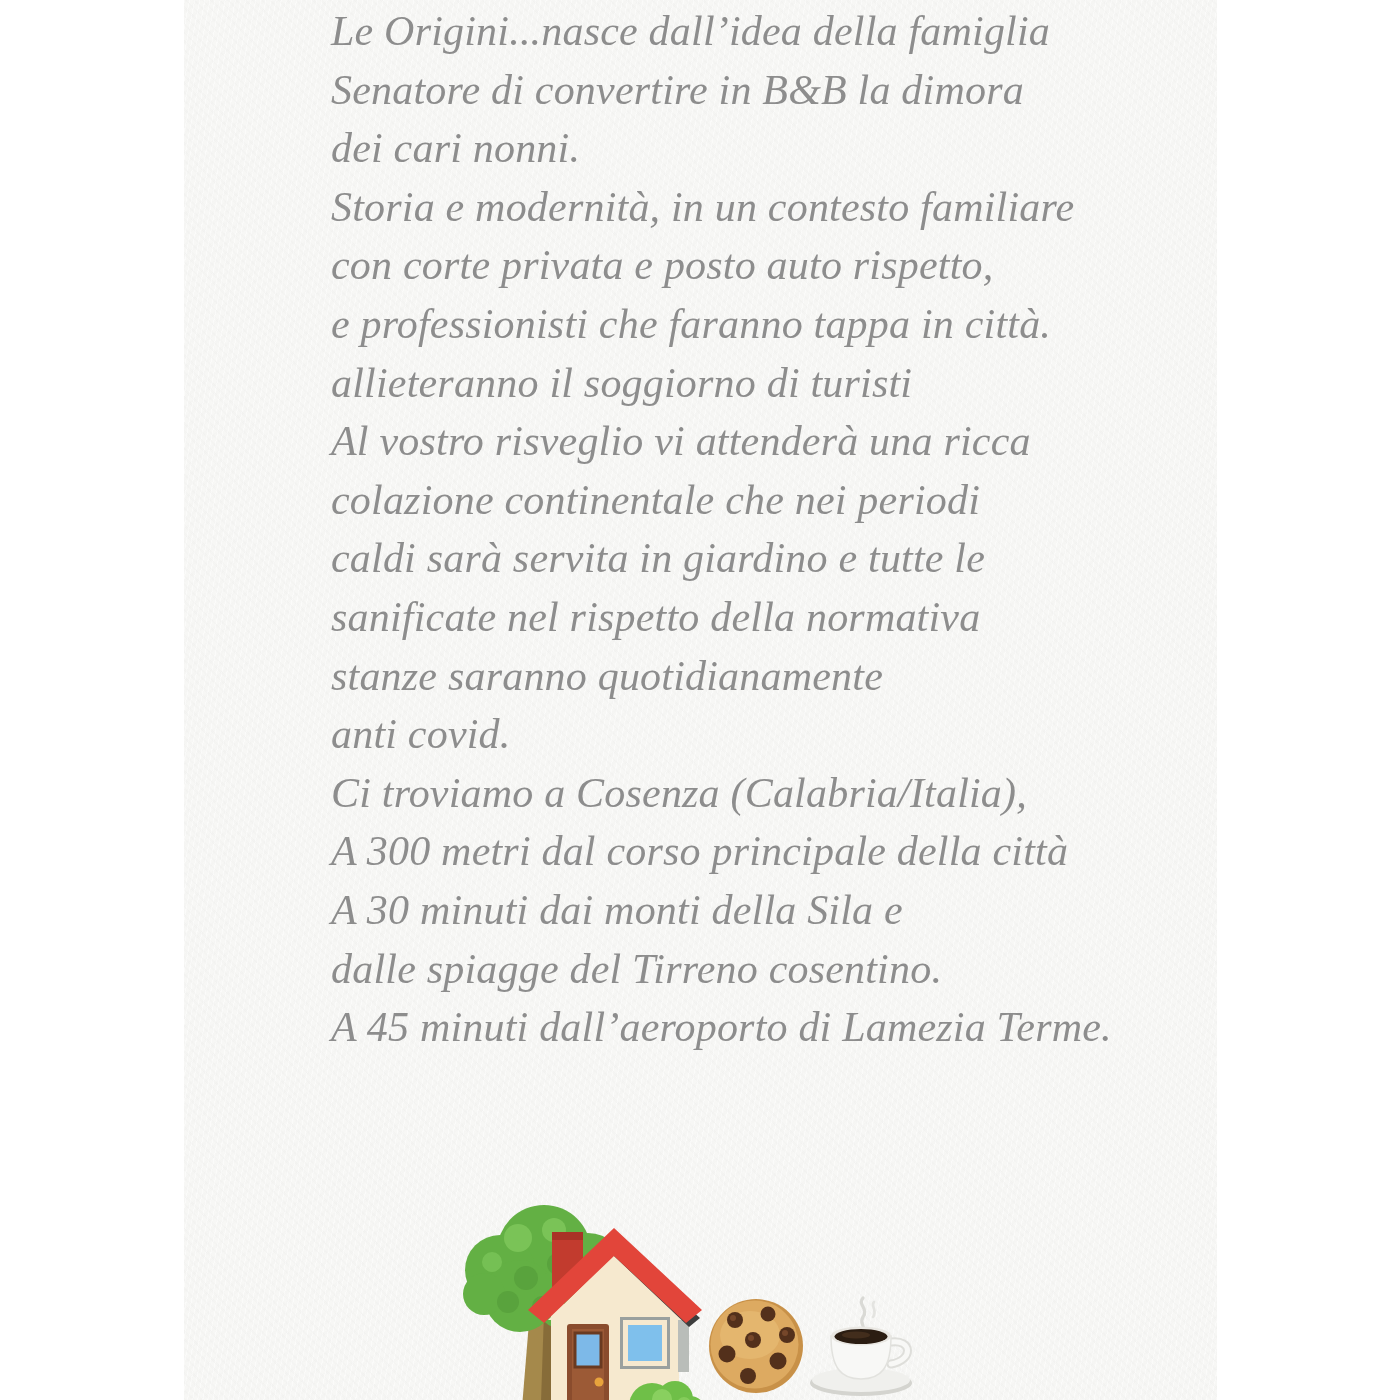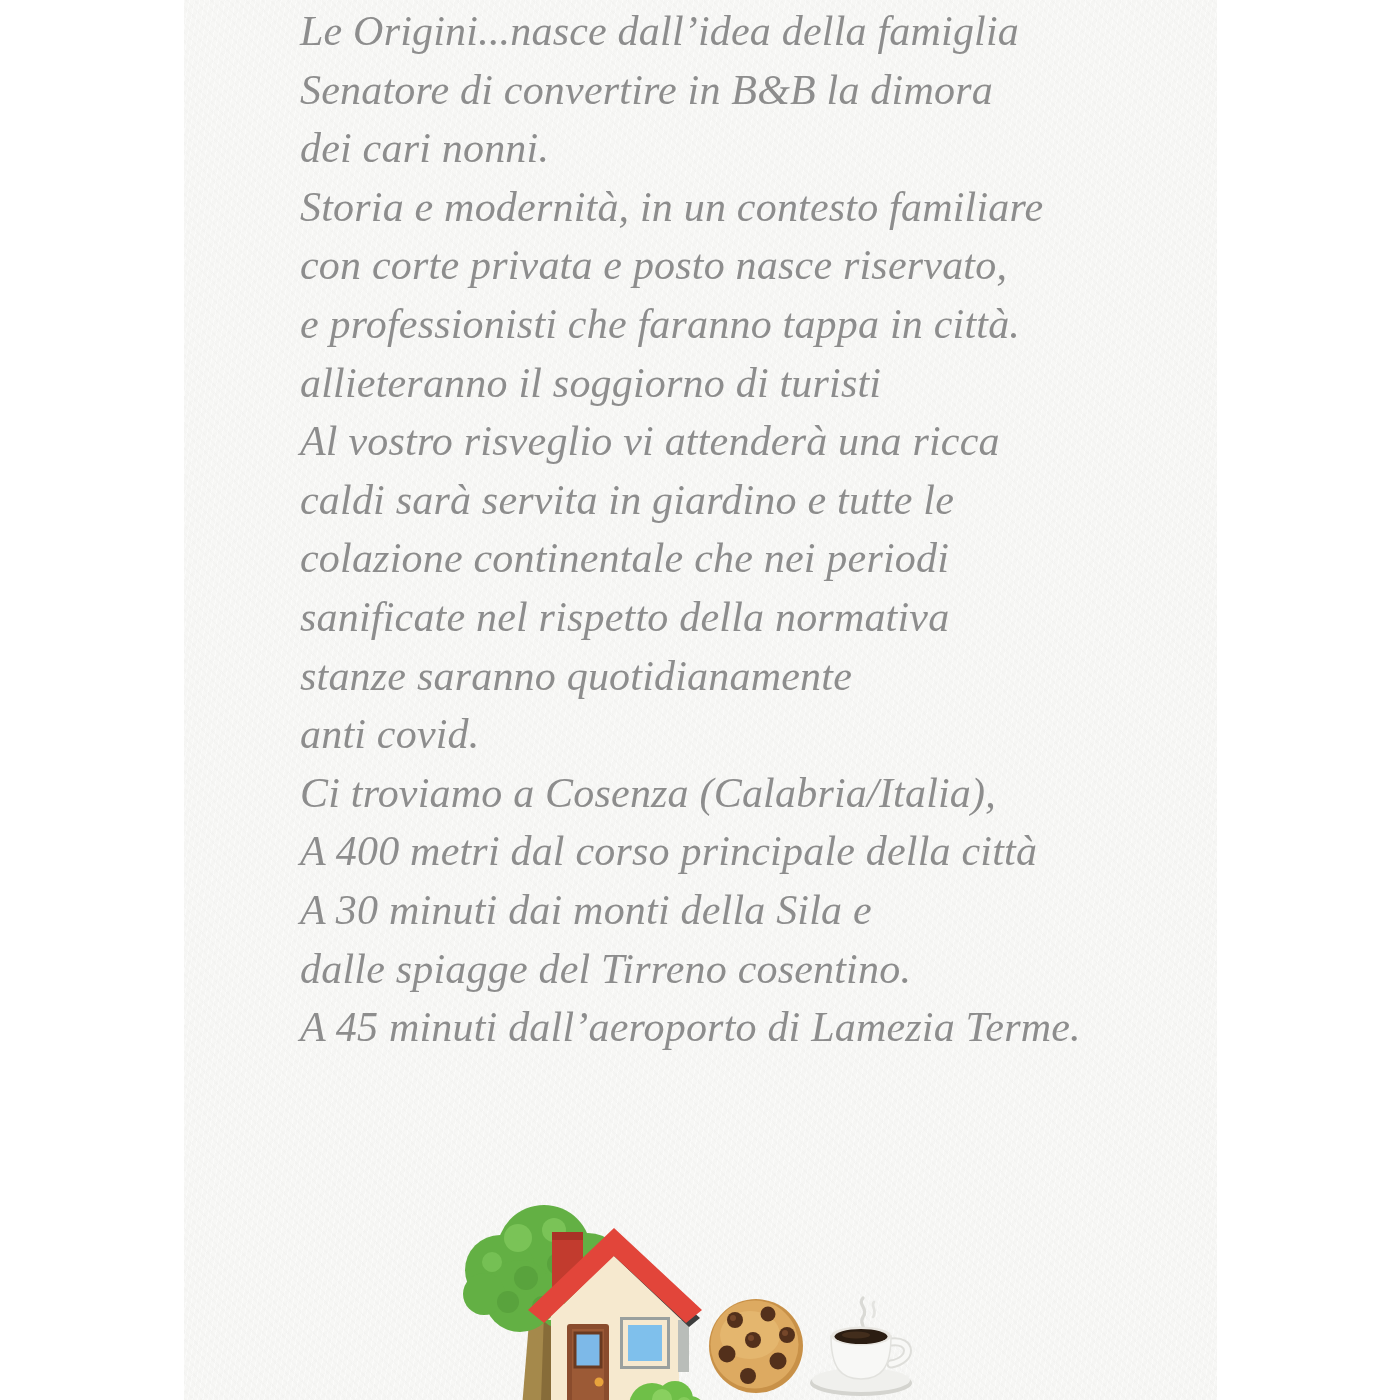--- a/index.html
+++ b/index.html
@@ -30,21 +30,21 @@
   .text-block {
     position: absolute;
     left: 300px; top: 2px;
     width: 885px;
     font-style: italic;
     font-size: 42px;
     line-height: 58.6px;
     color: #8d8d8d;
     letter-spacing: 0.2px;
   }
-  .text-line { white-space: nowrap; height: 58.6px; }
+  .text-line { white-space: nowrap; height: 58.6px; margin-left: 31px; }
   .emoji-row {
     position: absolute; inset: 0;
   }
   .emoji { position: absolute; }
   .emoji svg { display: block; width: 100%; height: 100%; }
   .emoji-house  { left: 456px; top: 1192px; width: 250px; height: 240px; }
   .emoji-cookie { left: 706px; top: 1297px; width: 100px; height: 98px; }
   .emoji-coffee { left: 806px; top: 1292px; width: 114px; height: 106px; }
 </style>
 </head>
@@ -52,31 +52,31 @@
 
 <div class="stage">
 
   <div class="paper"></div>
 
   <div class="text-block">
       <div class="text-line">Le Origini...nasce dall’idea della famiglia</div>
       <div class="text-line">Senatore di convertire in B&amp;B la dimora</div>
       <div class="text-line">dei cari nonni.</div>
       <div class="text-line">Storia e modernità, in un contesto familiare</div>
-      <div class="text-line">con corte privata e posto nasce riservato,</div>
+      <div class="text-line">con corte privata e posto auto rispetto,</div>
       <div class="text-line">e professionisti che faranno tappa in città.</div>
       <div class="text-line">allieteranno il soggiorno di turisti</div>
       <div class="text-line">Al vostro risveglio vi attenderà una ricca</div>
+      <div class="text-line">colazione continentale che nei periodi</div>
       <div class="text-line">caldi sarà servita in giardino e tutte le</div>
-      <div class="text-line">colazione continentale che nei periodi</div>
       <div class="text-line">sanificate nel rispetto della normativa</div>
       <div class="text-line">stanze saranno quotidianamente</div>
       <div class="text-line">anti covid.</div>
       <div class="text-line">Ci troviamo a Cosenza (Calabria/Italia),</div>
-      <div class="text-line">A 400 metri dal corso principale della città</div>
+      <div class="text-line">A 300 metri dal corso principale della città</div>
       <div class="text-line">A 30 minuti dai monti della Sila e</div>
       <div class="text-line">dalle spiagge del Tirreno cosentino.</div>
       <div class="text-line">A 45 minuti dall’aeroporto di Lamezia Terme.</div>
     </div>
 
   <div class="emoji-row">
 
     <div class="emoji emoji-house" role="img" aria-label="🏡">
       <svg viewBox="0 0 250 240">
 

